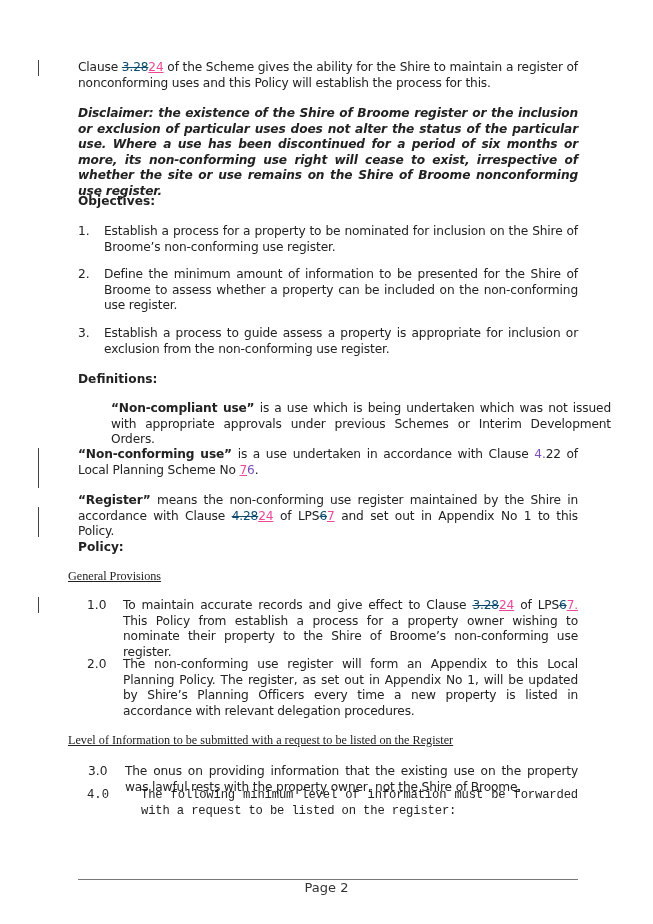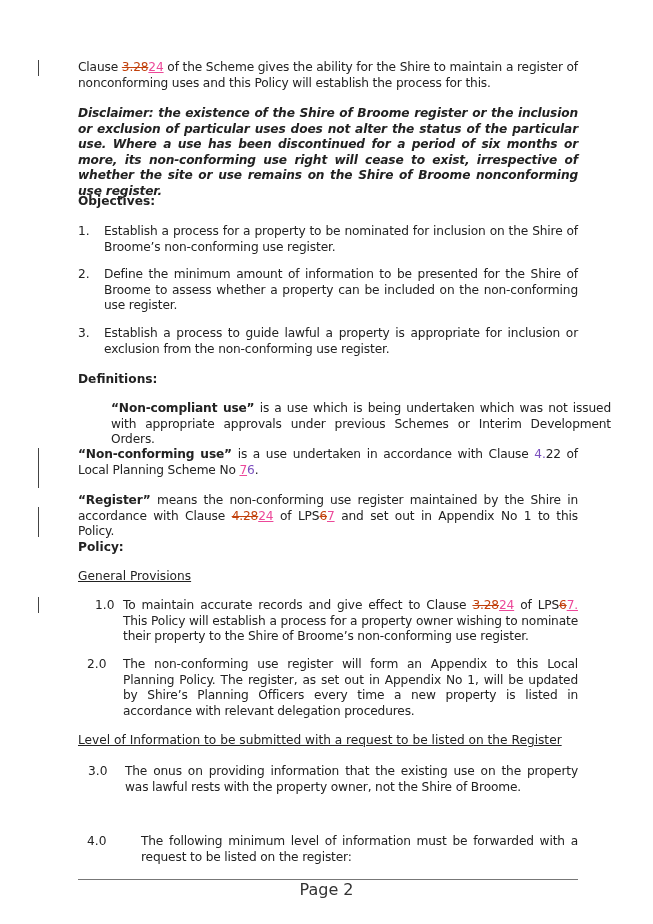--- a/index.html
+++ b/index.html
@@ -3,33 +3,33 @@
 <meta charset="utf-8">
 <style>
   html, body { margin: 0; padding: 0; background: #ffffff; }
   body { width: 653px; height: 924px; position: relative; overflow: hidden;
          font-family: "DejaVu Sans", sans-serif; color: #222; font-size: 12.2px; }
   .page { position: absolute; left: 0; top: 0; width: 653px; height: 924px; }
   .para { position: absolute; left: 78px; width: 500px; line-height: 15.5px; text-align: justify; letter-spacing: -0.15px; }
   .bold { font-weight: bold; }
   .italic-bold { font-weight: bold; font-style: italic; }
   .heading { position: absolute; left: 78px; font-weight: bold; }
-  .uheading { position: absolute; left: 78px; text-decoration: underline; }
+  .uheading { position: absolute; left: 68px; text-decoration: underline; font-family: Liberation Serif, serif; }
   .list-item { position: absolute; left: 78px; width: 500px; line-height: 15.5px; }
   .list-num { position: absolute; left: 0; top: 0; }
   .list-text { margin-left: 26px; text-align: justify; letter-spacing: -0.15px; }
   .clause-item { position: absolute; left: 78px; width: 500px; line-height: 15.5px; }
   .clause-num { position: absolute; left: 0; top: 0; }
   .clause-text { margin-left: 45px; text-align: justify; letter-spacing: -0.15px; }
-  .del { color: #c2410c; text-decoration: line-through; }
+  .del { color: #0c4a6e; text-decoration: line-through; }
   .ins { color: #ec4899; text-decoration: underline; }
   .chg { color: #7b4fbe; }
   .change-bar { position: absolute; left: 38px; width: 1px; background: #444; }
   .footer-rule { position: absolute; left: 78px; width: 500px; top: 879px; height: 1px; background: #777; }
-  .footer-text { position: absolute; left: 0; width: 653px; top: 880px; text-align: center; font-size: 16px; color: #333; }
+  .footer-text { position: absolute; left: 0; width: 653px; top: 880px; text-align: center; font-size: 13px; color: #333; }
 </style>
 </head>
 <body>
 
 <div class="page">
 
   <div class="change-bar" style="top:60px;height:16px;"></div>
   <div class="change-bar" style="top:448px;height:40px;"></div>
   <div class="change-bar" style="top:507px;height:30px;"></div>
   <div class="change-bar" style="top:597px;height:16px;"></div>
@@ -45,57 +45,57 @@
   <div class="list-item" style="top:224px;">
     <span class="list-num">1.</span>
     <div class="list-text">Establish a process for a property to be nominated for inclusion on the Shire of Broome’s non-conforming use register.</div>
   </div>
   <div class="list-item" style="top:267px;">
     <span class="list-num">2.</span>
     <div class="list-text">Define the minimum amount of information to be presented for the Shire of Broome to assess whether a property can be included on the non-conforming use register.</div>
   </div>
   <div class="list-item" style="top:326px;">
     <span class="list-num">3.</span>
-    <div class="list-text">Establish a process to guide lawful a property is appropriate for inclusion or exclusion from the non-conforming use register.</div>
+    <div class="list-text">Establish a process to guide assess a property is appropriate for inclusion or exclusion from the non-conforming use register.</div>
   </div>
 
   <div class="heading" style="top:372px;">Definitions:</div>
 
   <div class="para" style="top:401px;margin-left:33px;">
     <span class="bold">“Non-compliant use”</span><span> is a use which is being undertaken which was not issued with appropriate approvals under previous Schemes or Interim Development Orders.</span>
   </div>
 
   <div class="para" style="top:447px;">
     <span class="bold">“Non-conforming use”</span><span> is a use undertaken in accordance with Clause </span><span class="chg">4.</span><span>22 of Local Planning Scheme No </span><span class="ins">7</span><span class="chg">6</span><span>.</span>
   </div>
 
   <div class="para" style="top:493px;">
     <span class="bold">“Register”</span><span> means the non-conforming use register maintained by the Shire in accordance with Clause </span><span class="del">4.28</span><span class="ins">24</span><span> of LPS</span><span class="del">6</span><span class="ins">7</span><span> and set out in Appendix No 1 to this Policy.</span>
   </div>
 
   <div class="heading" style="top:540px;text-align:right;">Policy:</div>
   <div class="uheading" style="top:569px;">General Provisions</div>
 
   <div class="clause-item" style="top:598px;">
-    <span class="clause-num" style="left:17px;">1.0</span>
-    <div class="clause-text"><span>To maintain accurate records and give effect to Clause </span><span class="del">3.28</span><span class="ins">24</span><span> of LPS</span><span class="del">6</span><span class="ins">7. </span><span>This Policy will establish a process for a property owner wishing to nominate their property to the Shire of Broome’s non-conforming use register.</span></div>
+    <span class="clause-num" style="left:9px;">1.0</span>
+    <div class="clause-text"><span>To maintain accurate records and give effect to Clause </span><span class="del">3.28</span><span class="ins">24</span><span> of LPS</span><span class="del">6</span><span class="ins">7. </span><span>This Policy from establish a process for a property owner wishing to nominate their property to the Shire of Broome’s non-conforming use register.</span></div>
   </div>
 
   <div class="clause-item" style="top:657px;">
     <span class="clause-num" style="left:9px;">2.0</span>
     <div class="clause-text">The non-conforming use register will form an Appendix to this Local Planning Policy. The register, as set out in Appendix No 1, will be updated by Shire’s Planning Officers every time a new property is listed in accordance with relevant delegation procedures.</div>
   </div>
 
   <div class="uheading" style="top:733px;">Level of Information to be submitted with a request to be listed on the Register</div>
 
   <div class="clause-item" style="top:764px;">
     <span class="clause-num" style="left:10px;">3.0</span>
     <div class="clause-text" style="margin-left:47px;">The onus on providing information that the existing use on the property was lawful rests with the property owner, not the Shire of Broome.</div>
   </div>
 
-  <div class="clause-item" style="top:834px;">
+  <div class="clause-item" style="top:788px;font-family:Liberation Mono, monospace;">
     <span class="clause-num" style="left:9px;">4.0</span>
     <div class="clause-text" style="margin-left:63px;">The following minimum level of information must be forwarded with a request to be listed on the register:</div>
   </div>
 
   <div class="footer-rule"></div>
   <div class="footer-text">Page  2</div>
 </div>
 
 </body></html>

